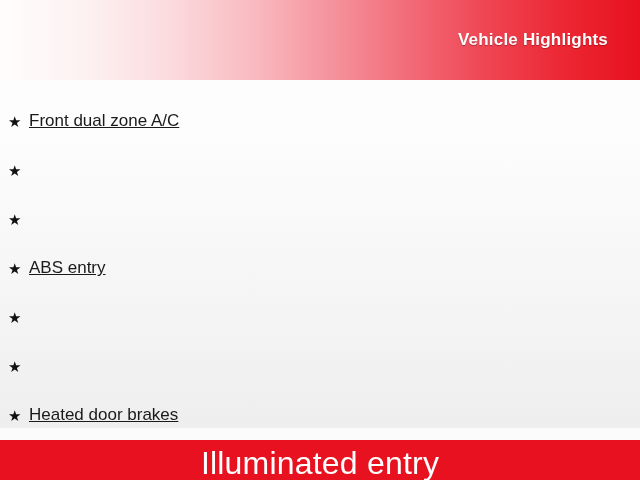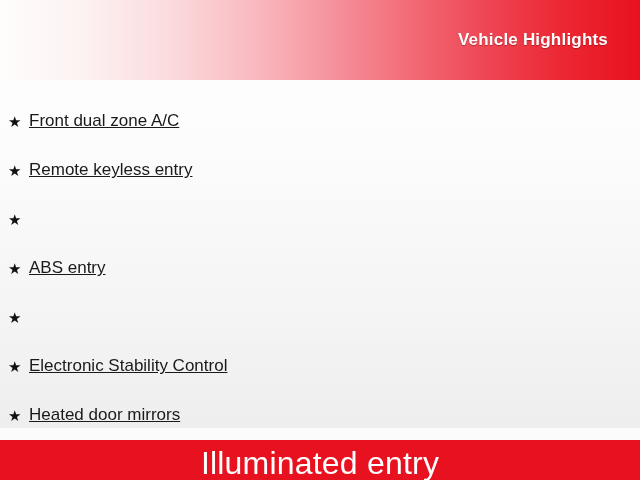--- a/index.html
+++ b/index.html
@@ -110,39 +110,37 @@
     <div class="header-title">Vehicle Highlights</div>
   </div>
 
   <ul class="highlights-list">
     <li class="highlight-item">
       <span class="star-icon">★</span>
       <span class="highlight-label">Front dual zone A/C</span>
     </li>
     <li class="highlight-item">
       <span class="star-icon">★</span>
-      <span class="highlight-label">Remote keyless entry</span>
     </li>
     <li class="highlight-item">
       <span class="star-icon">★</span>
     </li>
     <li class="highlight-item">
       <span class="star-icon">★</span>
       <span class="highlight-label">ABS entry</span>
     </li>
     <li class="highlight-item">
       <span class="star-icon">★</span>
     </li>
     <li class="highlight-item">
       <span class="star-icon">★</span>
-      <span class="highlight-label">Electronic Stability Control</span>
     </li>
     <li class="highlight-item">
       <span class="star-icon">★</span>
-      <span class="highlight-label">Heated door mirrors</span>
+      <span class="highlight-label">Heated door brakes</span>
     </li>
   </ul>
 
   <div class="card-footer">
     <div class="footer-text">Illuminated entry</div>
   </div>
 
 </div>
 
 </body></html>

